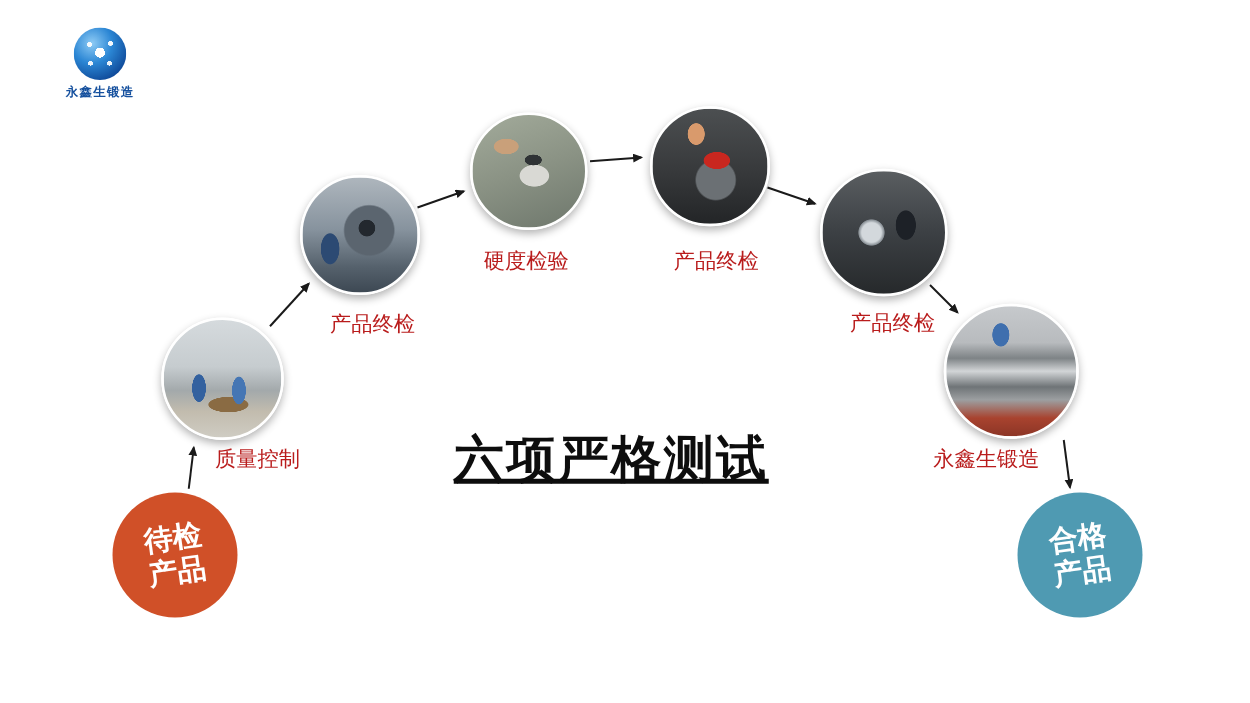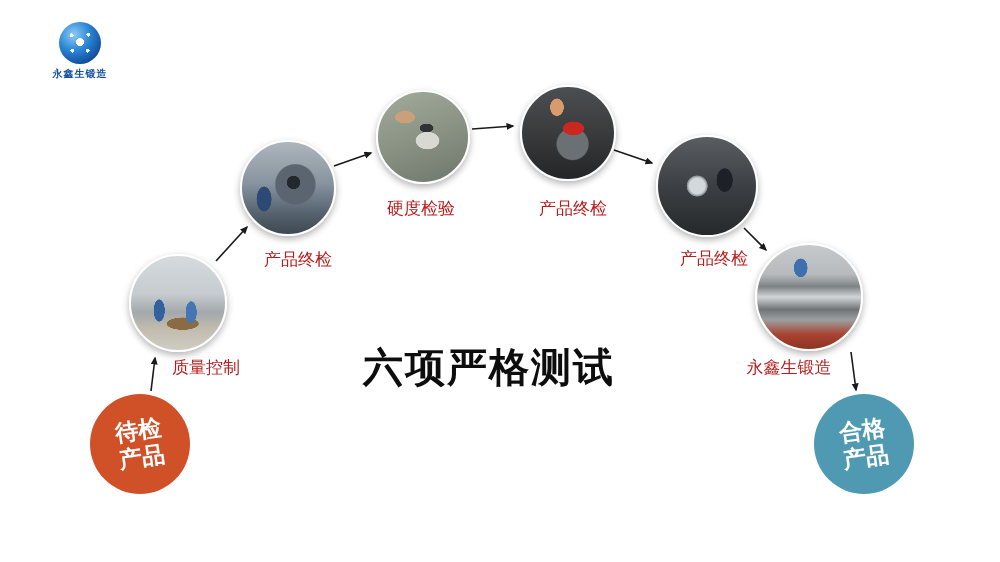--- a/index.html
+++ b/index.html
@@ -101,21 +101,21 @@
   .terminal .inner { transform: rotate(-8deg); }
   #start { left: 90px;  top: 394px; background: #d05028; }
   #end   { left: 814px; top: 394px; background: #4f9ab2; }
 
   
   .headline {
     position: absolute; left: 363px;
     font-size: 40px; font-weight: 900; color: #0d0d0d;
     letter-spacing: 2px; white-space: nowrap;
   }
-  #hl1 { top: 340px; }
+  #hl1 { top: 340px; text-decoration: underline; }
   #hl2 { top: 410px; }
 </style>
 </head>
 <body>
 
 <div class="slide">
 
   <svg class="arrows" width="1000" height="562" viewBox="0 0 1000 562">
     <defs>
       <marker id="ah" markerWidth="9" markerHeight="8" refX="6.5" refY="3.5" orient="auto" markerUnits="userSpaceOnUse">

